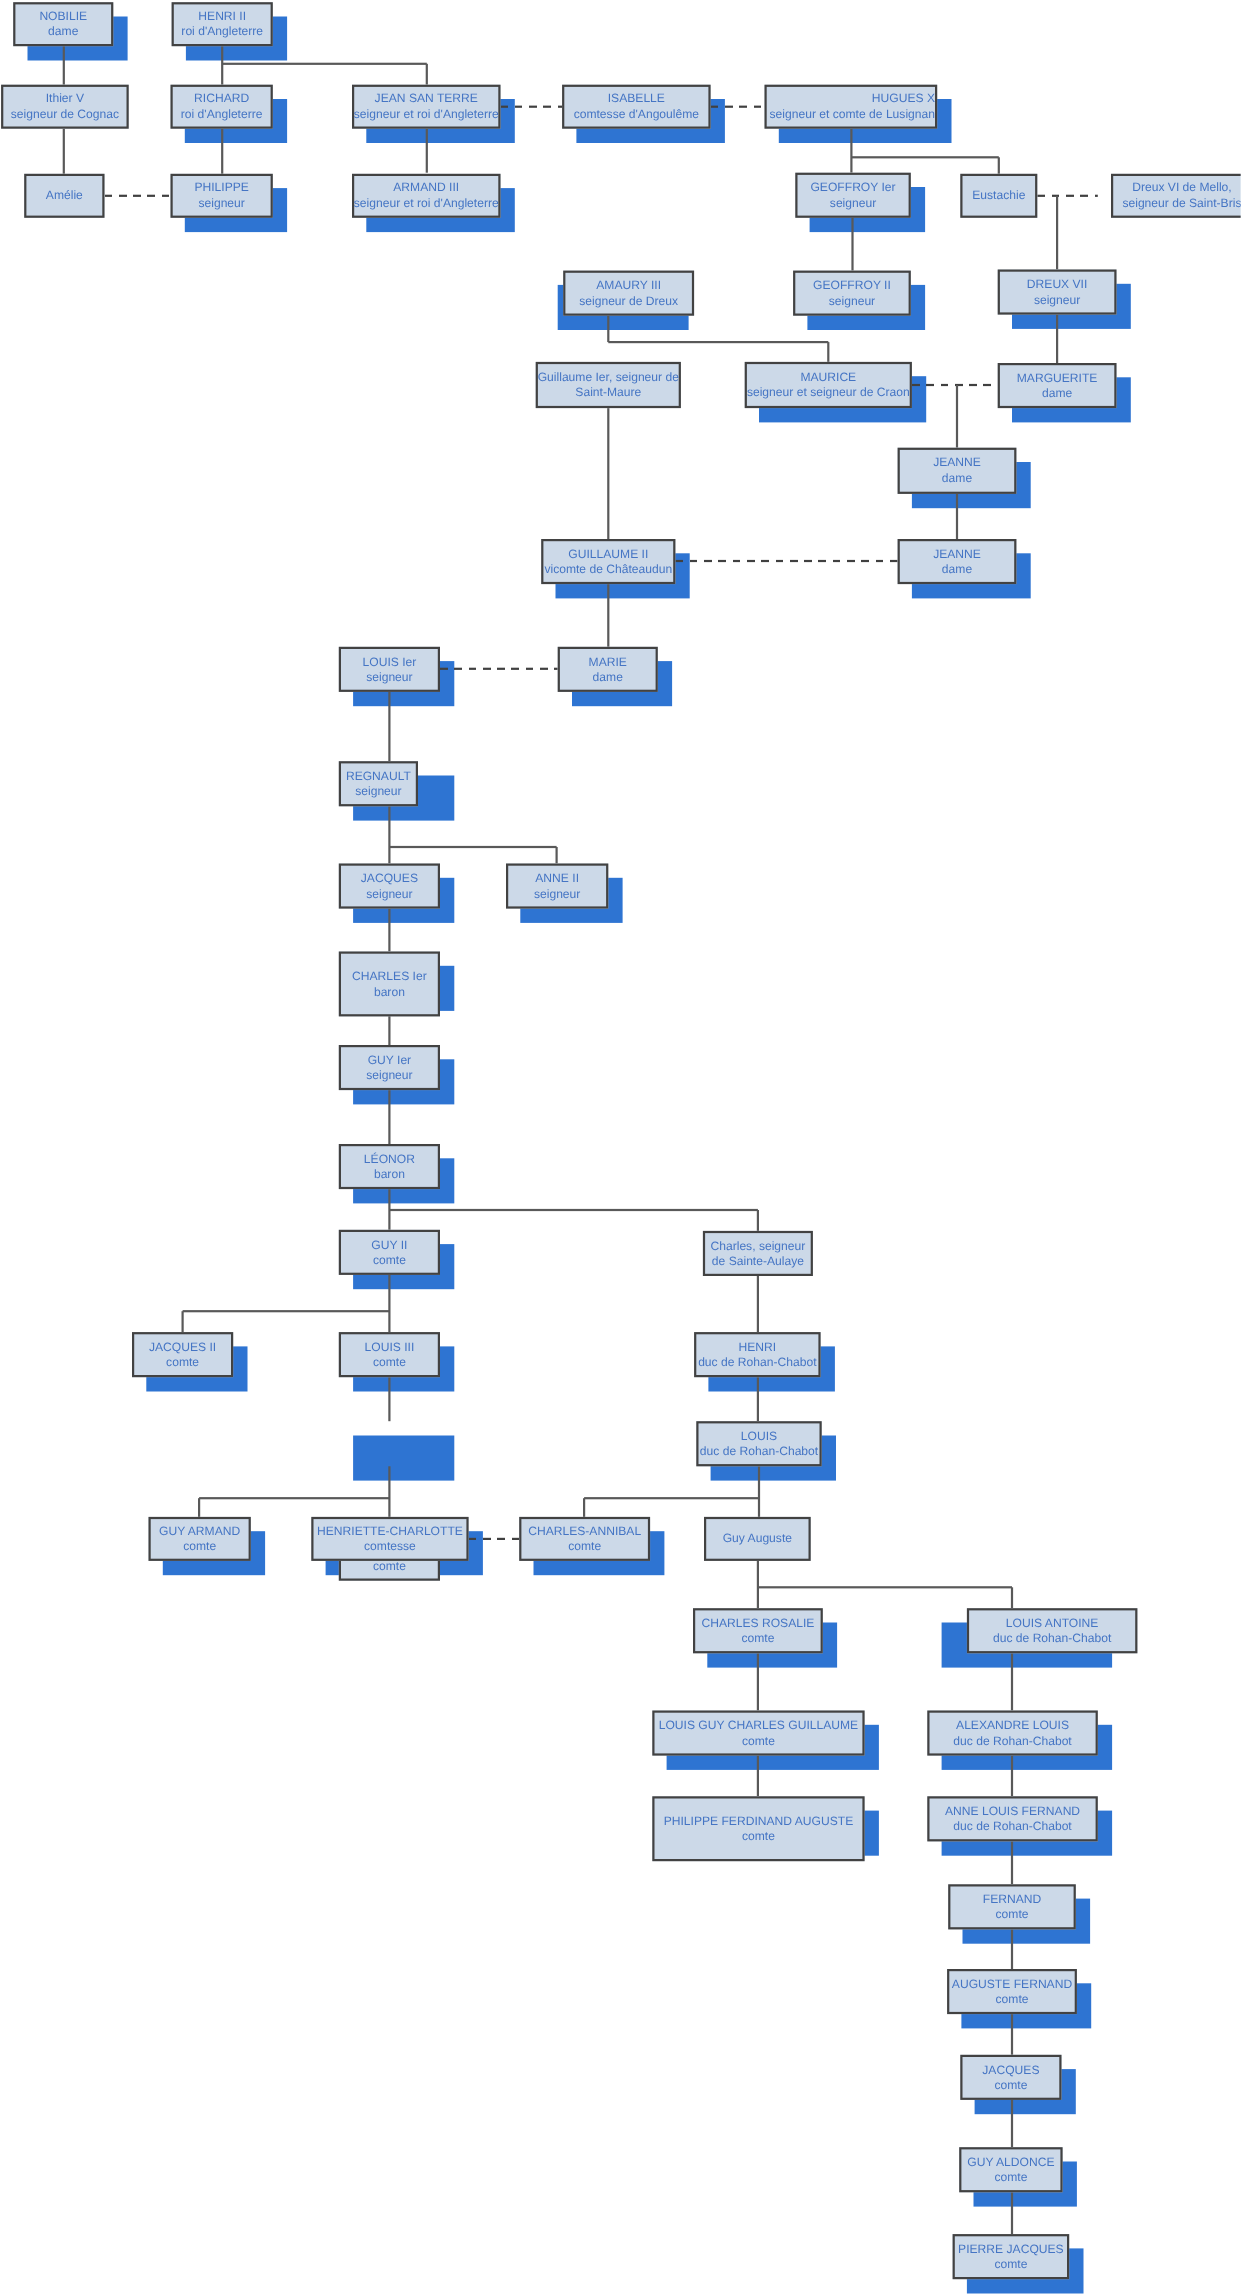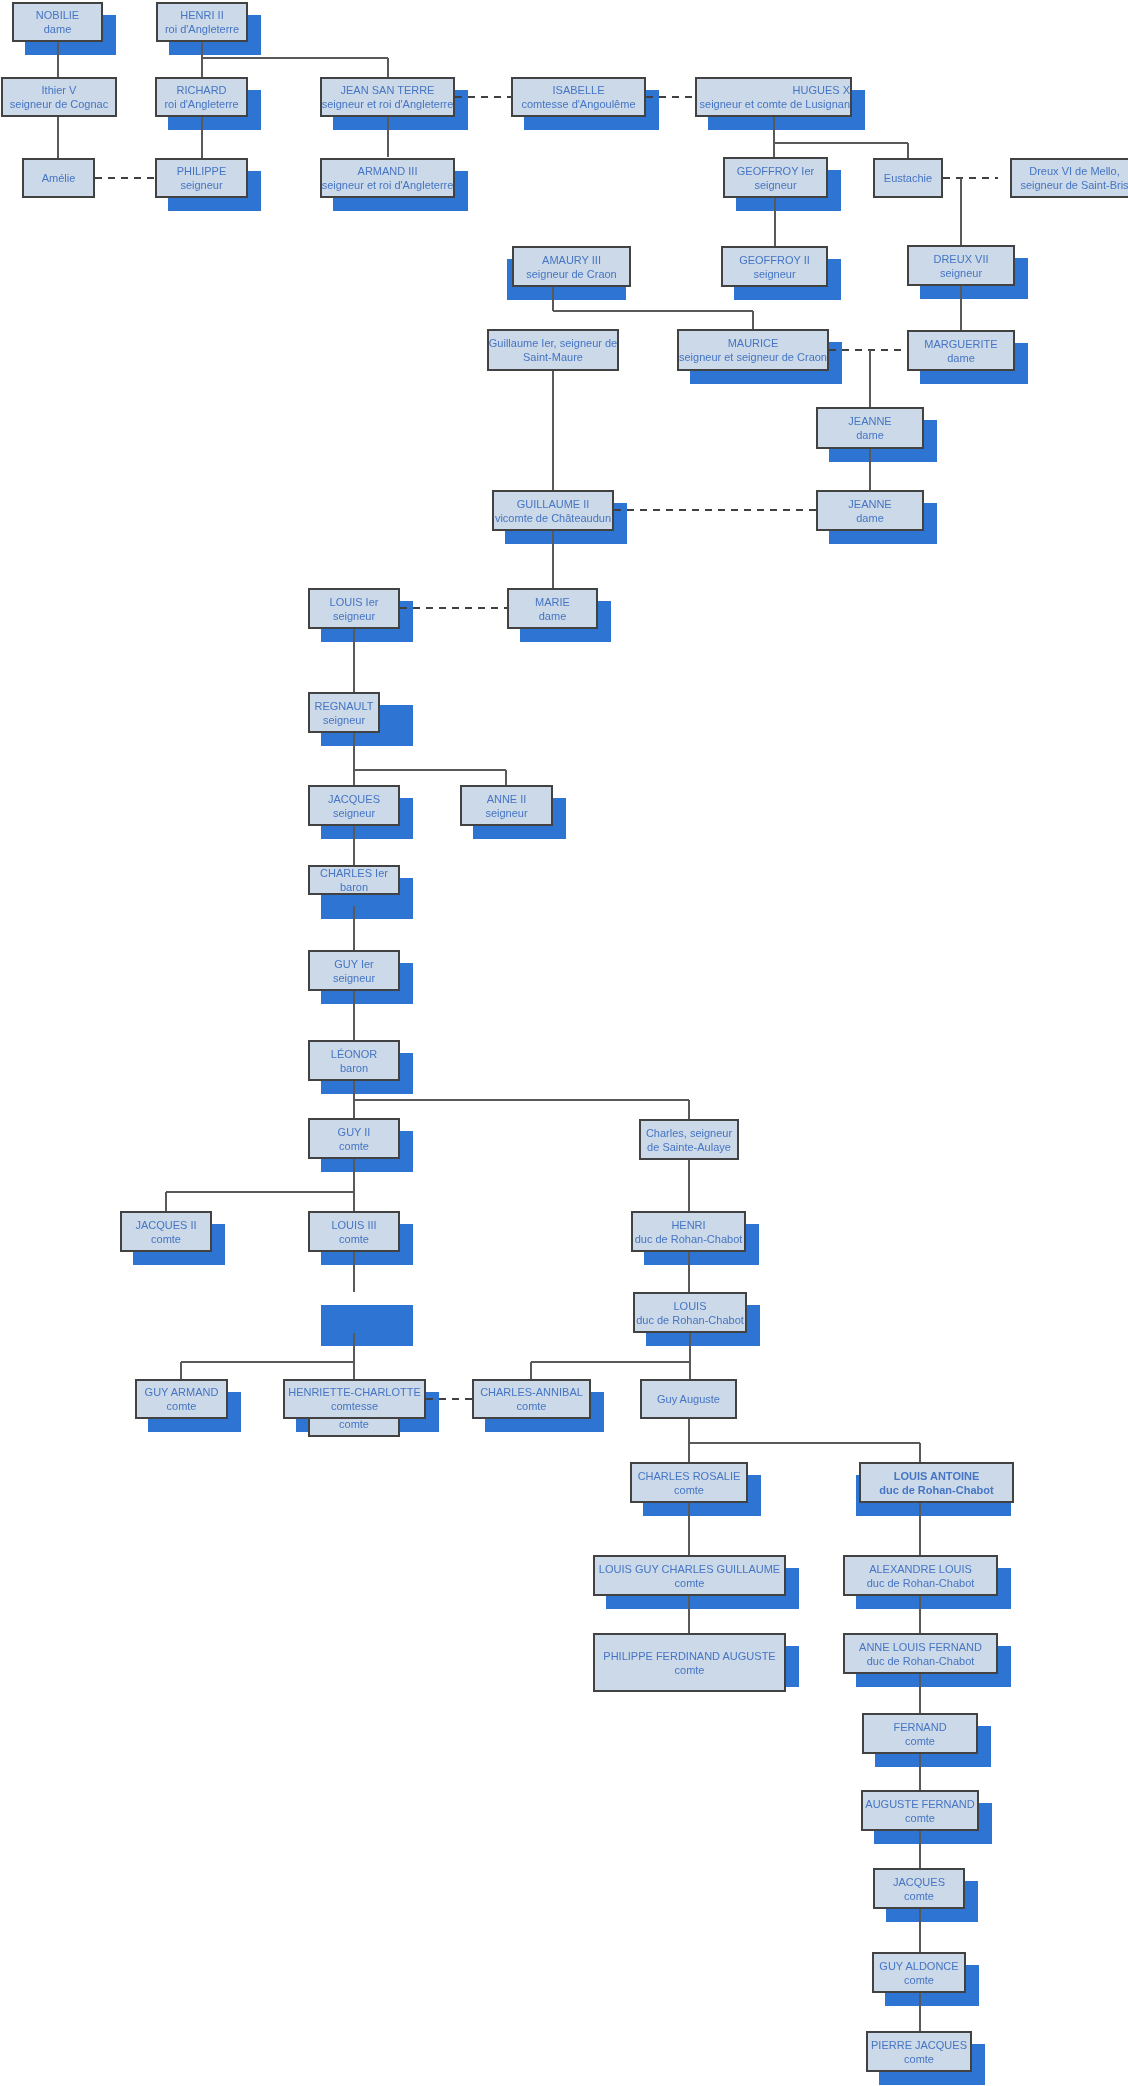--- a/index.html
+++ b/index.html
@@ -194,21 +194,21 @@
     </div>
     <div class="node-box" style="left: 873px; top: 158px; width: 70px; height: 40px;">
       <span>Eustachie</span>
     </div>
     <div class="node-box" style="left: 1010px; top: 158px; width: 129px; height: 40px;">
       <span>Dreux VI de Mello,</span>
       <span>seigneur de Saint-Bris</span>
     </div>
     <div class="node-box" style="left: 512px; top: 246px; width: 119px; height: 41px;">
       <span>AMAURY III</span>
-      <span>seigneur de Craon</span>
+      <span>seigneur de Dreux</span>
     </div>
     <div class="node-box" style="left: 721px; top: 246px; width: 107px; height: 41px;">
       <span>GEOFFROY II</span>
       <span>seigneur</span>
     </div>
     <div class="node-box" style="left: 907px; top: 245px; width: 108px; height: 41px;">
       <span>DREUX VII</span>
       <span>seigneur</span>
     </div>
     <div class="node-box" style="left: 487px; top: 329px; width: 132px; height: 42px;">
@@ -248,21 +248,21 @@
       <span>seigneur</span>
     </div>
     <div class="node-box" style="left: 308px; top: 785px; width: 92px; height: 41px;">
       <span>JACQUES</span>
       <span>seigneur</span>
     </div>
     <div class="node-box" style="left: 460px; top: 785px; width: 93px; height: 41px;">
       <span>ANNE II</span>
       <span>seigneur</span>
     </div>
-    <div class="node-box" style="left: 308px; top: 865px; width: 92px; height: 30px;">
+    <div class="node-box" style="left: 308px; top: 865px; width: 92px; height: 59px;">
       <span>CHARLES Ier</span>
       <span>baron</span>
     </div>
     <div class="node-box" style="left: 308px; top: 950px; width: 92px; height: 41px;">
       <span>GUY Ier</span>
       <span>seigneur</span>
     </div>
     <div class="node-box" style="left: 308px; top: 1040px; width: 92px; height: 41px;">
       <span>LÉONOR</span>
       <span>baron</span>
@@ -307,21 +307,21 @@
       <span>CHARLES-ANNIBAL</span>
       <span>comte</span>
     </div>
     <div class="node-box" style="left: 640px; top: 1379px; width: 97px; height: 40px;">
       <span>Guy Auguste</span>
     </div>
     <div class="node-box" style="left: 630px; top: 1462px; width: 118px; height: 41px;">
       <span>CHARLES ROSALIE</span>
       <span>comte</span>
     </div>
-    <div class="node-box" style="left: 859px; top: 1462px; width: 155px; height: 41px; font-weight: bold;">
+    <div class="node-box" style="left: 879px; top: 1462px; width: 155px; height: 41px;">
       <span>LOUIS ANTOINE</span>
       <span>duc de Rohan-Chabot</span>
     </div>
     <div class="node-box" style="left: 593px; top: 1555px; width: 193px; height: 41px;">
       <span>LOUIS GUY CHARLES GUILLAUME</span>
       <span>comte</span>
     </div>
     <div class="node-box" style="left: 843px; top: 1555px; width: 155px; height: 41px;">
       <span>ALEXANDRE LOUIS</span>
       <span>duc de Rohan-Chabot</span>

